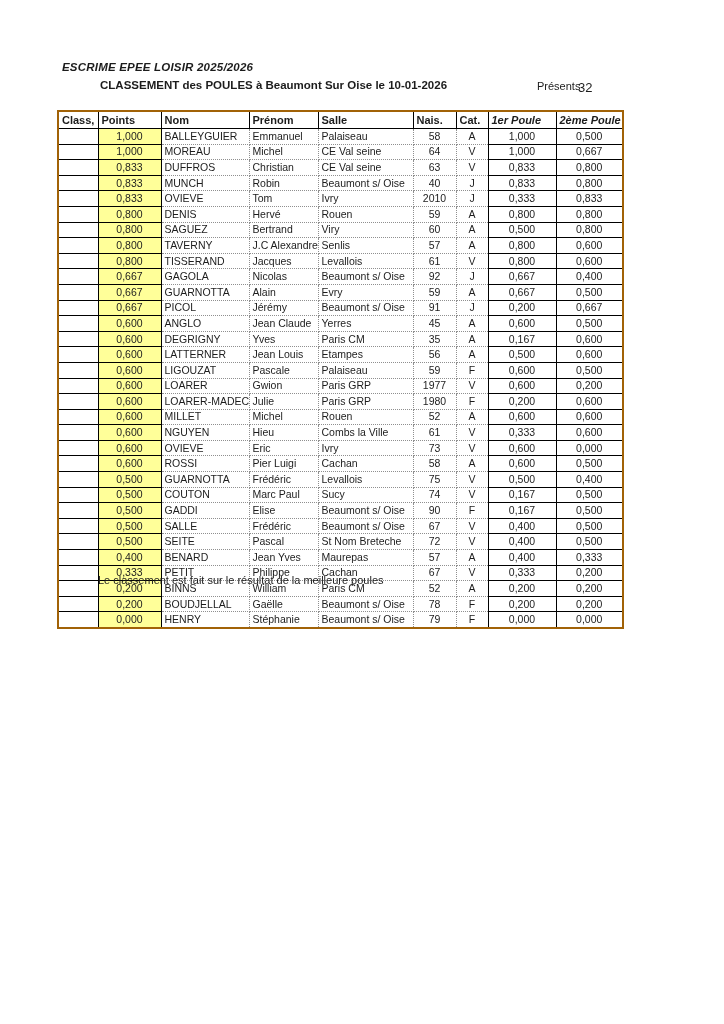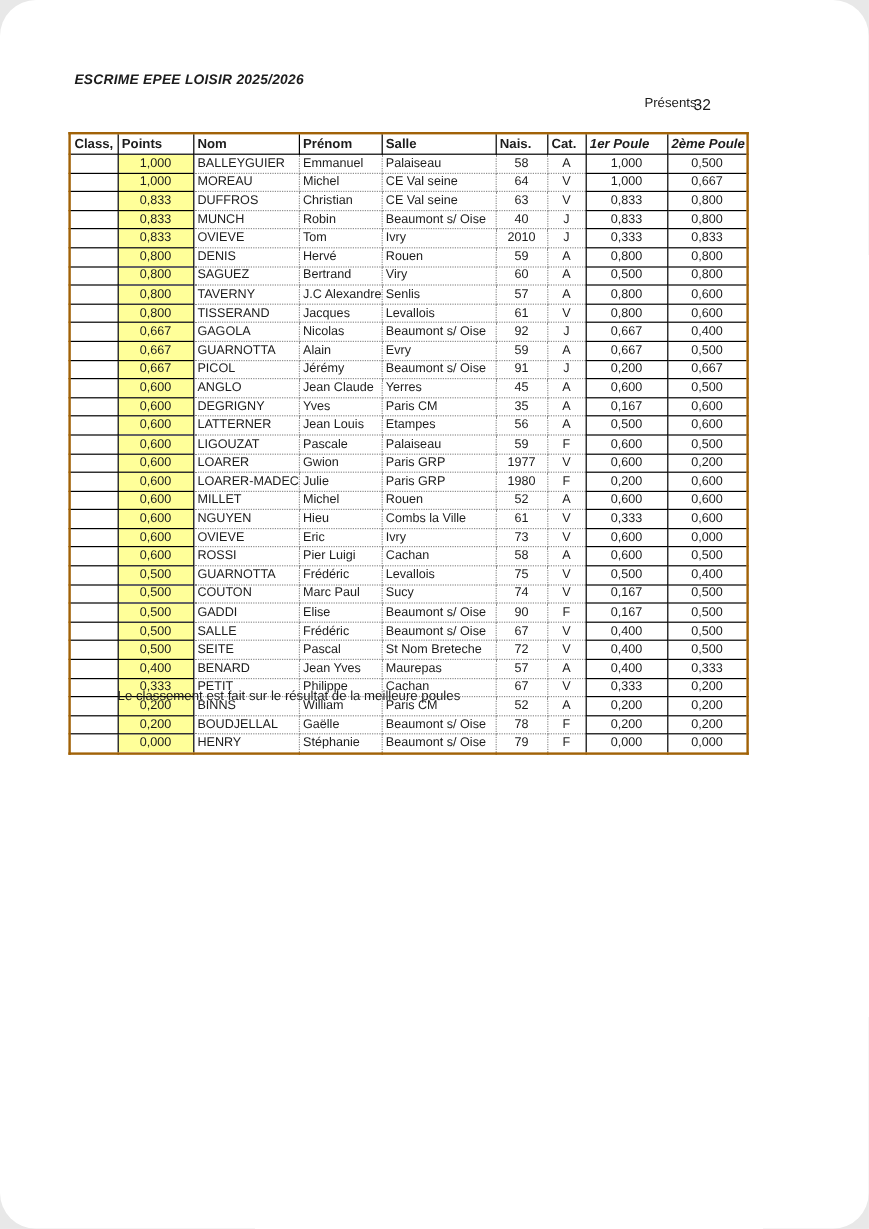--- a/index.html
+++ b/index.html
@@ -9,21 +9,20 @@
   }
   .page {
     position: relative;
     width: 724px;
     height: 1024px;
     margin: 0 auto;
     background: #ffffff;
     overflow: hidden;
     font-family: "Liberation Sans", sans-serif;
     color: #1c1c1c;
-    border-radius: 30px;
   }
   .doc-title {
     position: absolute;
     left: 62px;
     top: 61px;
     font-size: 11.5px;
     font-weight: bold;
     font-style: italic;
     letter-spacing: 0.2px;
     white-space: nowrap;
@@ -112,20 +111,21 @@
     font-size: 11px;
     white-space: nowrap;
   }
 </style>
 </head>
 <body>
 
 <div class="page">
 
   <div class="doc-title">ESCRIME EPEE LOISIR 2025/2026</div>
+  <div class="doc-subtitle">CLASSEMENT  des POULES à Beaumont Sur Oise le 10-01-2026</div>
   <div class="presents-label">Présents</div>
   <div class="presents-count">32</div>
 
   <div class="ranking-table-wrap">
     <table class="ranking">
       <colgroup>
         <col style="width:40px">
         <col style="width:63px">
         <col style="width:88px">
         <col style="width:69px">

